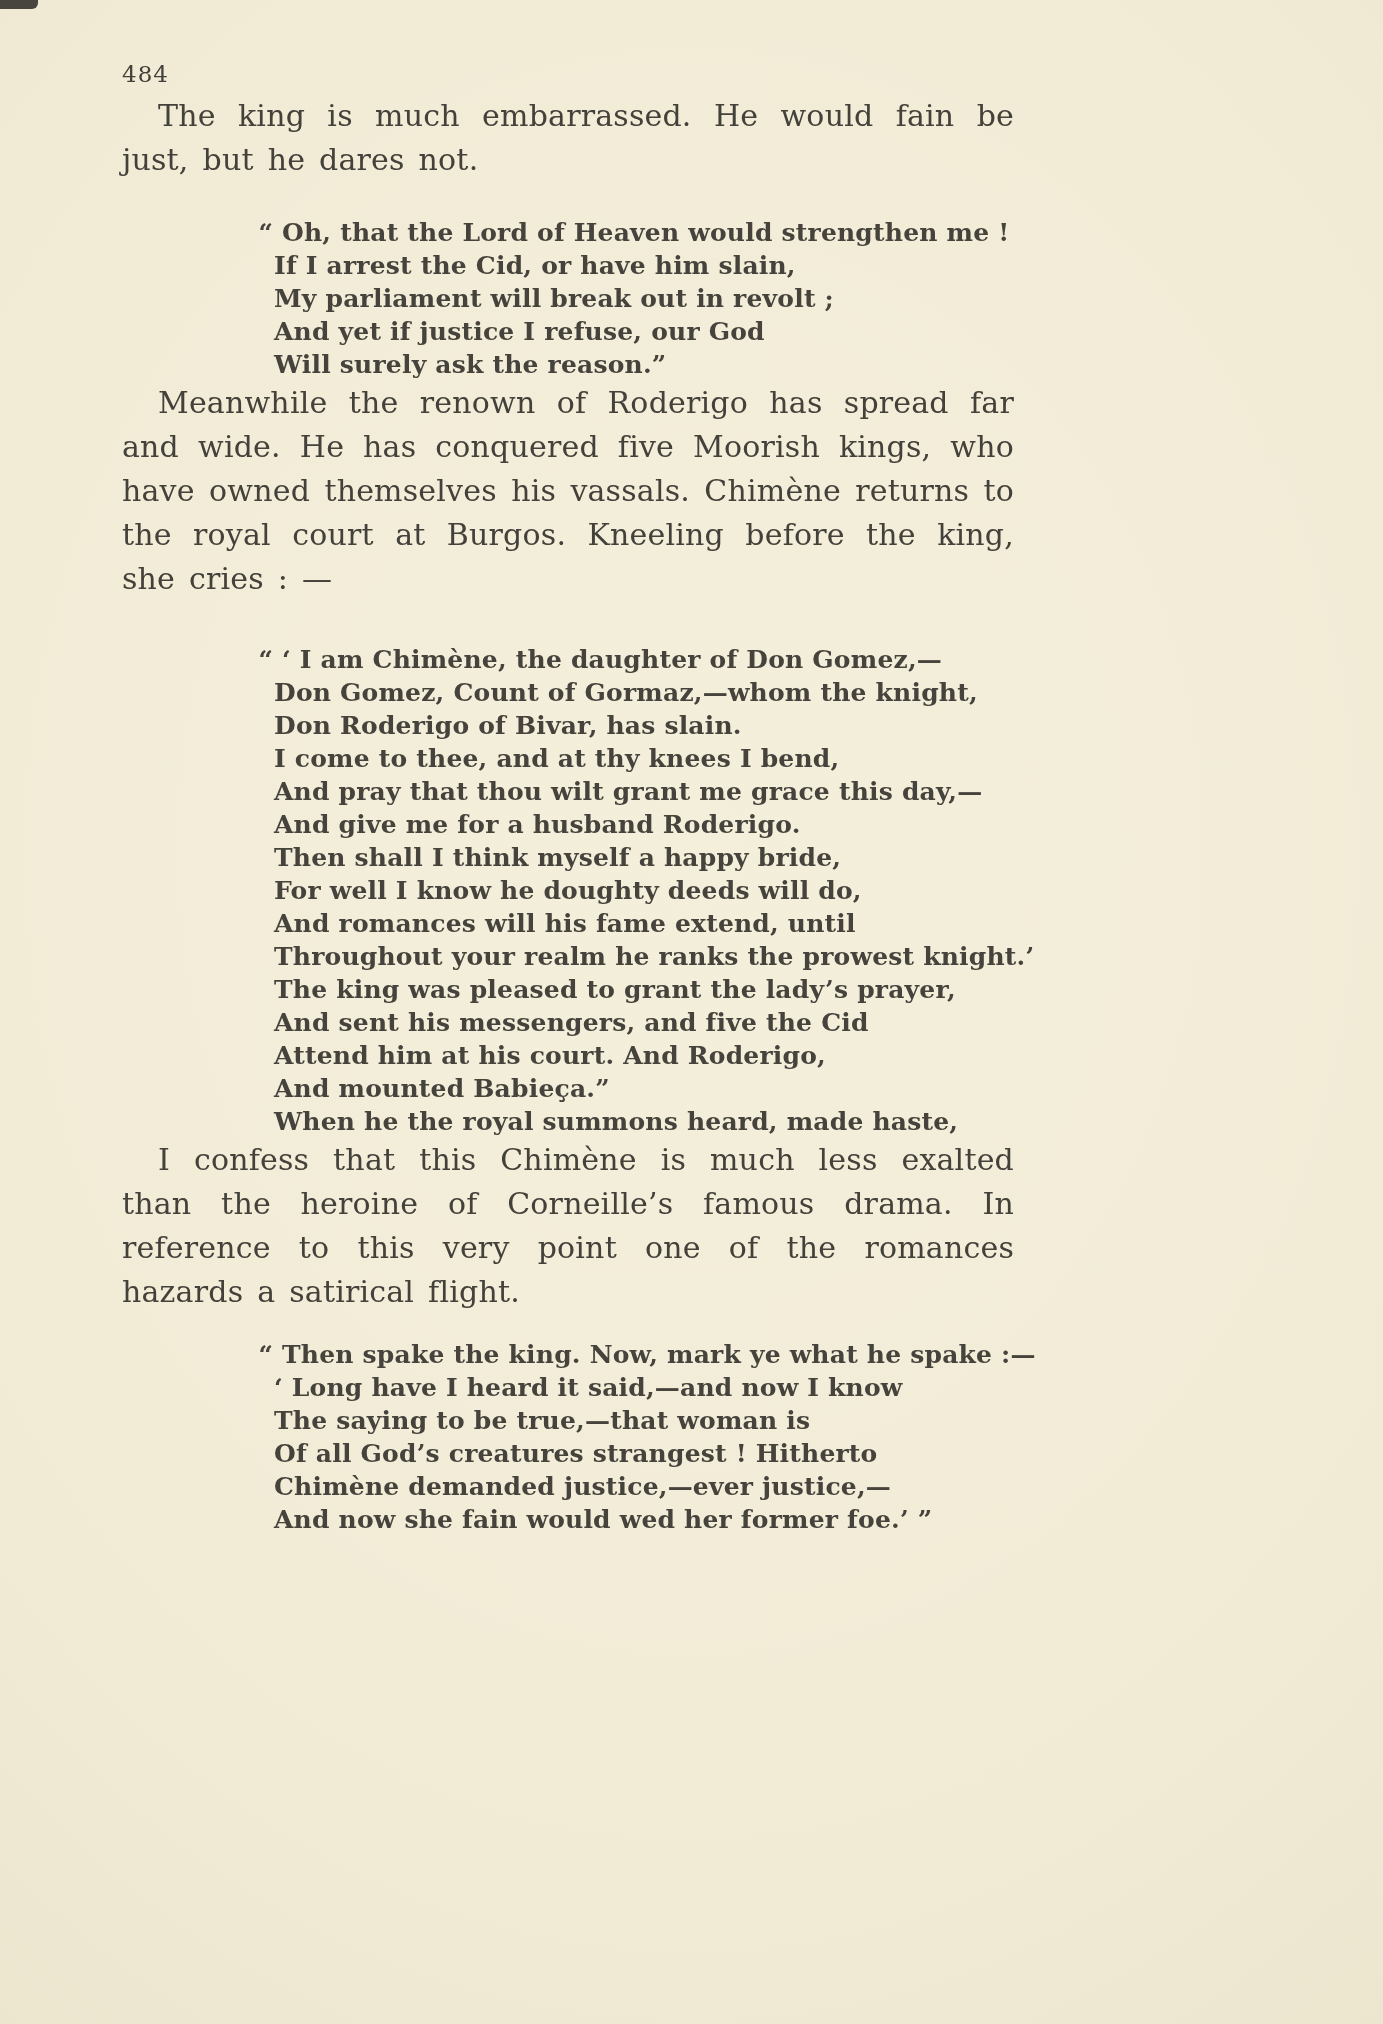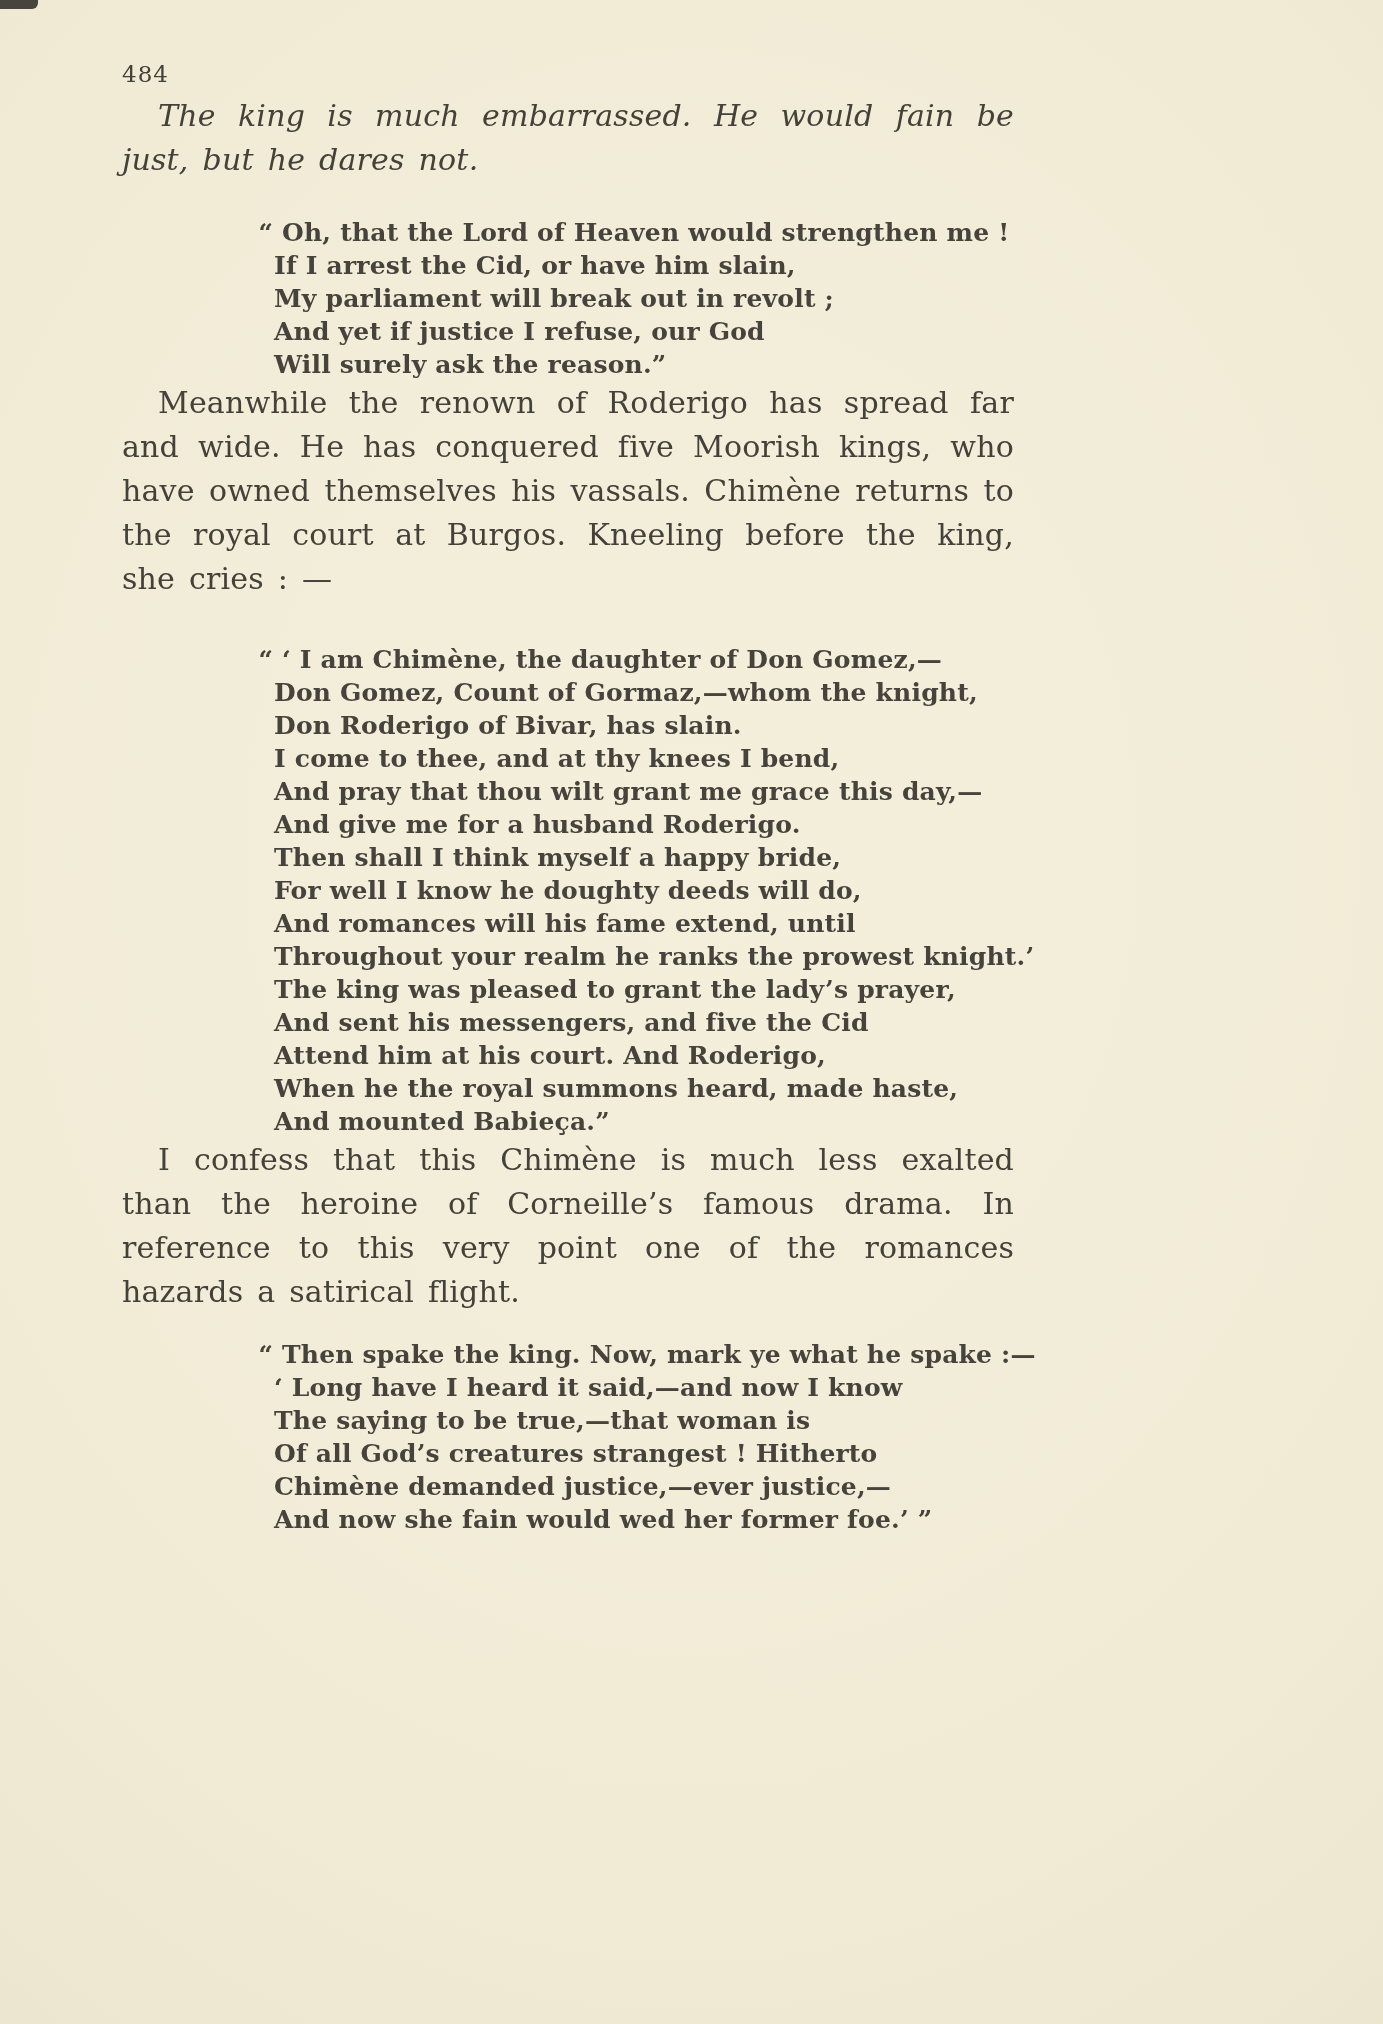--- a/index.html
+++ b/index.html
@@ -53,21 +53,21 @@
   }
   p.prose {
     margin: 0;
     font-size: 30px;
     line-height: 44px;
     text-align: justify;
     word-spacing: 0.14em;
     letter-spacing: 0.2px;
   }
   p.prose.indent { text-indent: 36px; }
-  .p1 { margin-top: 42px; font-style: italic; }
+  .p1 { margin-top: 42px; }
   .p2 { margin-top: 30px; }
   .p3 { margin-top: 44px; }
   .verse {
     margin-left: 152px;
     font-size: 25px;
     line-height: 33px;
     letter-spacing: 0.2px;
     color: #45433c;
     font-weight: bold;
   }
@@ -108,22 +108,22 @@
         <div class="line">I come to thee, and at thy knees I bend,</div>
         <div class="line">And pray that thou wilt grant me grace this day,—</div>
         <div class="line">And give me for a husband Roderigo.</div>
         <div class="line">Then shall I think myself a happy bride,</div>
         <div class="line">For well I know he doughty deeds will do,</div>
         <div class="line">And romances will his fame extend, until</div>
         <div class="line">Throughout your realm he ranks the prowest knight.’</div>
         <div class="line">The king was pleased to grant the lady’s prayer,</div>
         <div class="line">And sent his messengers, and five the Cid</div>
         <div class="line">Attend him at his court.  And Roderigo,</div>
+        <div class="line">And mounted Babieça.”</div>
         <div class="line">When he the royal summons heard, made haste,</div>
-        <div class="line">And mounted Babieça.”</div>
       </div>
 
     <p class="prose indent p3">I confess that this Chimène is much less exalted than the heroine of Corneille’s famous drama.  In reference to this very point one of the romances hazards a satirical flight.</p>
 
     <div class="verse v3">
         <div class="line hang">“ Then spake the king.  Now, mark ye what he spake :—</div>
         <div class="line">‘ Long have I heard it said,—and now I know</div>
         <div class="line">The saying to be true,—that woman is</div>
         <div class="line">Of all God’s creatures strangest !   Hitherto</div>
         <div class="line">Chimène demanded justice,—ever justice,—</div>

